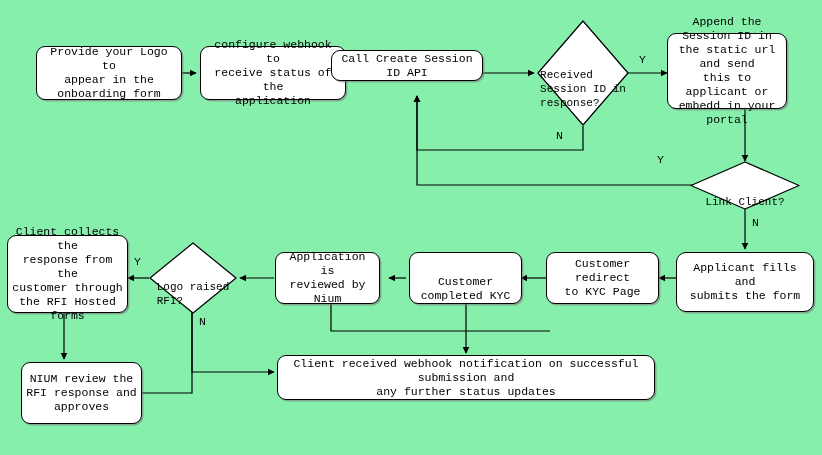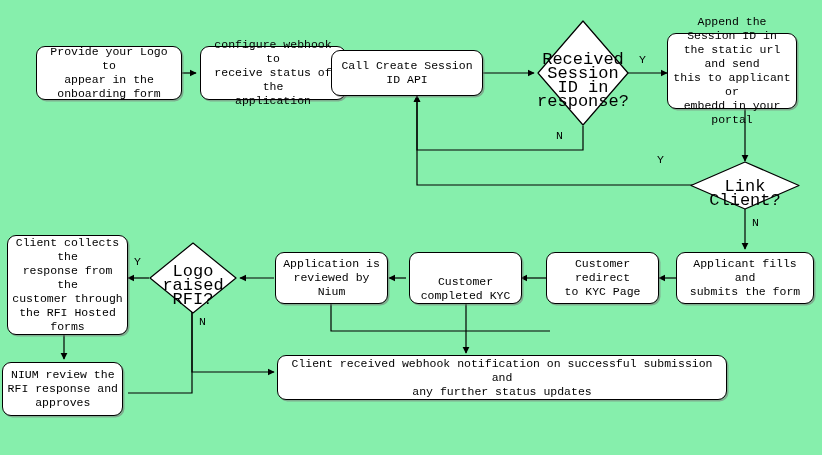--- a/index.html
+++ b/index.html
@@ -53,28 +53,27 @@
   }
   .diamond-wrap svg {
     position: absolute;
     left: 0;
     top: 0;
     overflow: visible;
   }
   .diamond-wrap .label {
     position: absolute;
     left: 0;
-    top: 8px;
+    top: 16px;
     width: 100%;
     height: 100%;
     display: flex;
     align-items: center;
     justify-content: center;
-    text-align: center;
-    font-size: 17px;
+    font-size: 11px;
     line-height: 14px;
     color: #000000;
     white-space: pre-line;
   }
   .edge-label {
     position: absolute;
     font-size: 11.5px;
     line-height: 13px;
     color: #000000;
     z-index: 4;
@@ -137,91 +136,91 @@
 appear in the
 onboarding  form</span>
   </div>
 
   <div class="node box" style="left:200px; top:46px; width:146px; height:54px;">
     <span class="label">configure webhook to
 receive status of the
 application</span>
   </div>
 
-  <div class="node box" style="left:331px; top:50px; width:152px; height:46px;">
+  <div class="node box" style="left:331px; top:50px; width:152px; height:31px;">
     <span class="label">Call Create Session
 ID API</span>
   </div>
 
   <div class="diamond-wrap" style="left:537px; top:20px; width:92px; height:106px;">
     <svg width="92" height="106" viewBox="0 0 92 106" xmlns="http://www.w3.org/2000/svg">
       <path d="M 46 1 L 91 53 L 46 105 L 1 53 Z" fill="#ffffff" stroke="#000000" stroke-width="1.2" stroke-linejoin="round"></path>
     </svg>
     <span class="label">Received
 Session ID in
 response?</span>
   </div>
 
-  <div class="node box" style="left:667px; top:33px; width:130px; height:76px;">
+  <div class="node box" style="left:667px; top:33px; width:120px; height:76px;">
     <span class="label">Append the Session ID in
 the static url and send
 this to applicant or
 embedd in your portal</span>
   </div>
 
   <div class="diamond-wrap" style="left:690px; top:161px; width:110px; height:49px;">
     <svg width="110" height="49" viewBox="0 0 110 49" xmlns="http://www.w3.org/2000/svg">
       <path d="M 55 1 L 109 24.5 L 55 48 L 1 24.5 Z" fill="#ffffff" stroke="#000000" stroke-width="1.2" stroke-linejoin="round"></path>
     </svg>
     <span class="label">Link Client?</span>
   </div>
 
-  <div class="node box" style="left:676px; top:252px; width:138px; height:52px;">
+  <div class="node box" style="left:676px; top:252px; width:138px; height:60px;border-radius:10px;">
     <span class="label">Applicant fills and
 submits the form</span>
   </div>
 
   <div class="node box" style="left:546px; top:252px; width:113px; height:52px;">
     <span class="label">Customer redirect
 to KYC Page</span>
   </div>
 
   <div class="node box" style="left:409px; top:252px; width:113px; height:52px;align-items:flex-end;">
     <span class="label">Customer
 completed KYC</span>
   </div>
 
-  <div class="node box" style="left:275px; top:252px; width:113px; height:52px;">
+  <div class="node box" style="left:275px; top:252px; width:105px; height:52px;">
     <span class="label">Application is
 reviewed by Nium</span>
   </div>
 
   <div class="diamond-wrap" style="left:149px; top:242px; width:88px; height:72px;">
     <svg width="88" height="72" viewBox="0 0 88 72" xmlns="http://www.w3.org/2000/svg">
       <path d="M 44 1 L 87 36 L 44 71 L 1 36 Z" fill="#ffffff" stroke="#000000" stroke-width="1.2" stroke-linejoin="round"></path>
     </svg>
     <span class="label">Logo raised
 RFI?</span>
   </div>
 
-  <div class="node box" style="left:7px; top:235px; width:121px; height:100px;justify-content:center;">
+  <div class="node box" style="left:7px; top:235px; width:121px; height:78px;justify-content:center;">
     <span class="label">Client collects the
 response from the
 customer through
 the RFI Hosted
 forms</span>
   </div>
 
-  <div class="node box" style="left:2px; top:362px; width:121px; height:54px;justify-content:flex-end;">
+  <div class="node box" style="left:21px; top:362px; width:121px; height:62px;">
     <span class="label">NIUM review the
 RFI response and
 approves</span>
   </div>
 
-  <div class="node box" style="left:277px; top:355px; width:450px; height:45px;">
+  <div class="node box" style="left:277px; top:355px; width:378px; height:45px;">
     <span class="label">Client received webhook notification on successful submission and
 any further status updates</span>
   </div>
 
   <span class="edge-label" style="left:639px; top:53px;">Y</span>
 
   <span class="edge-label" style="left:556px; top:129px;">N</span>
 
   <span class="edge-label" style="left:657px; top:153px;">Y</span>
 

